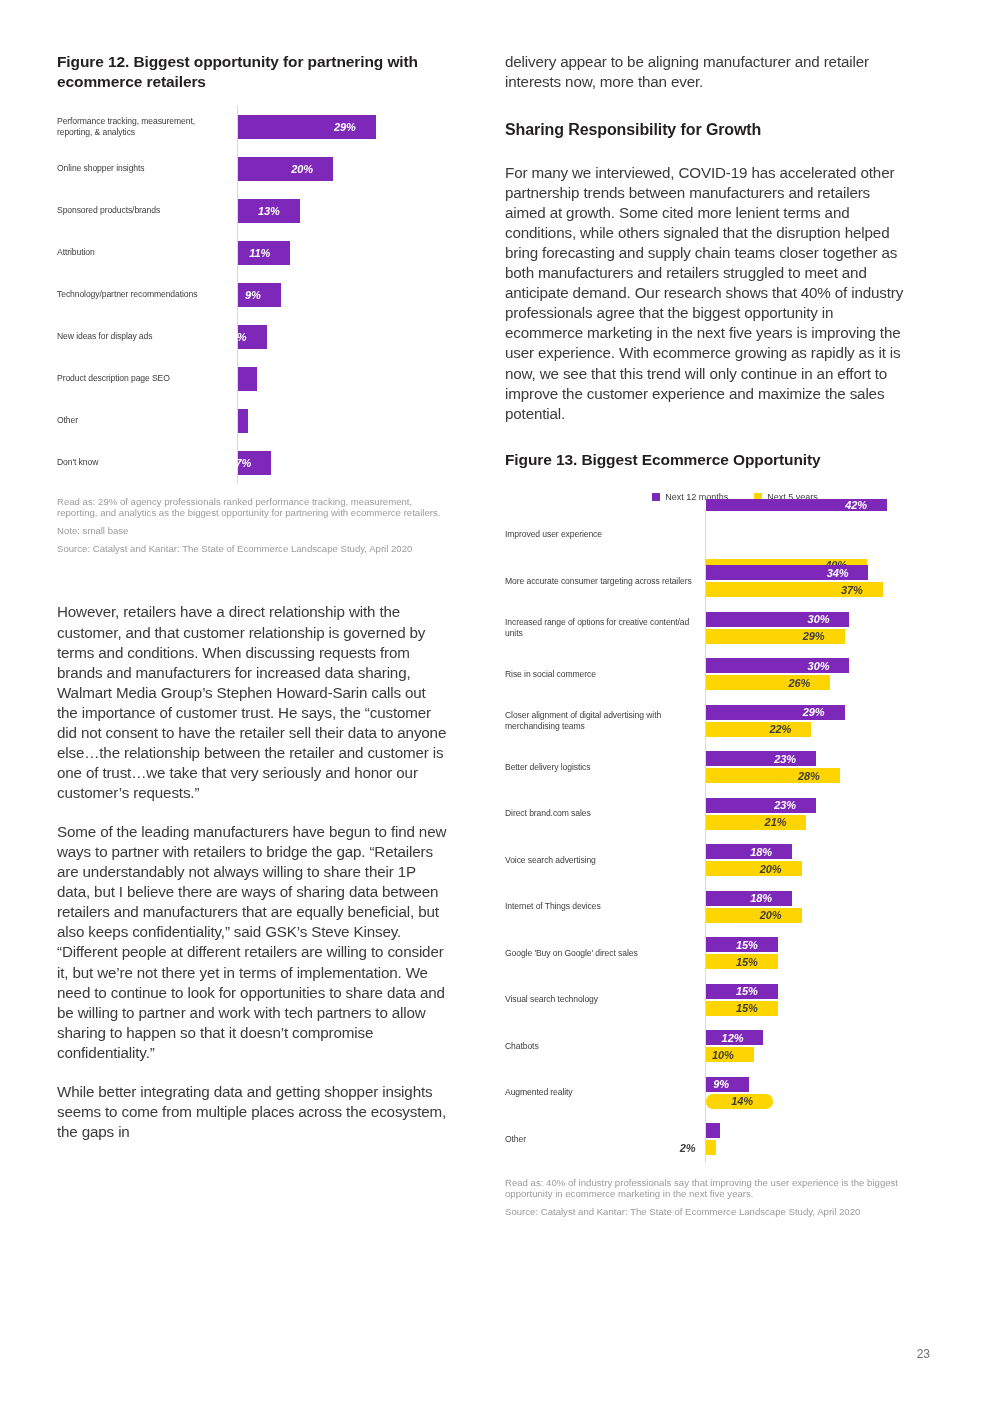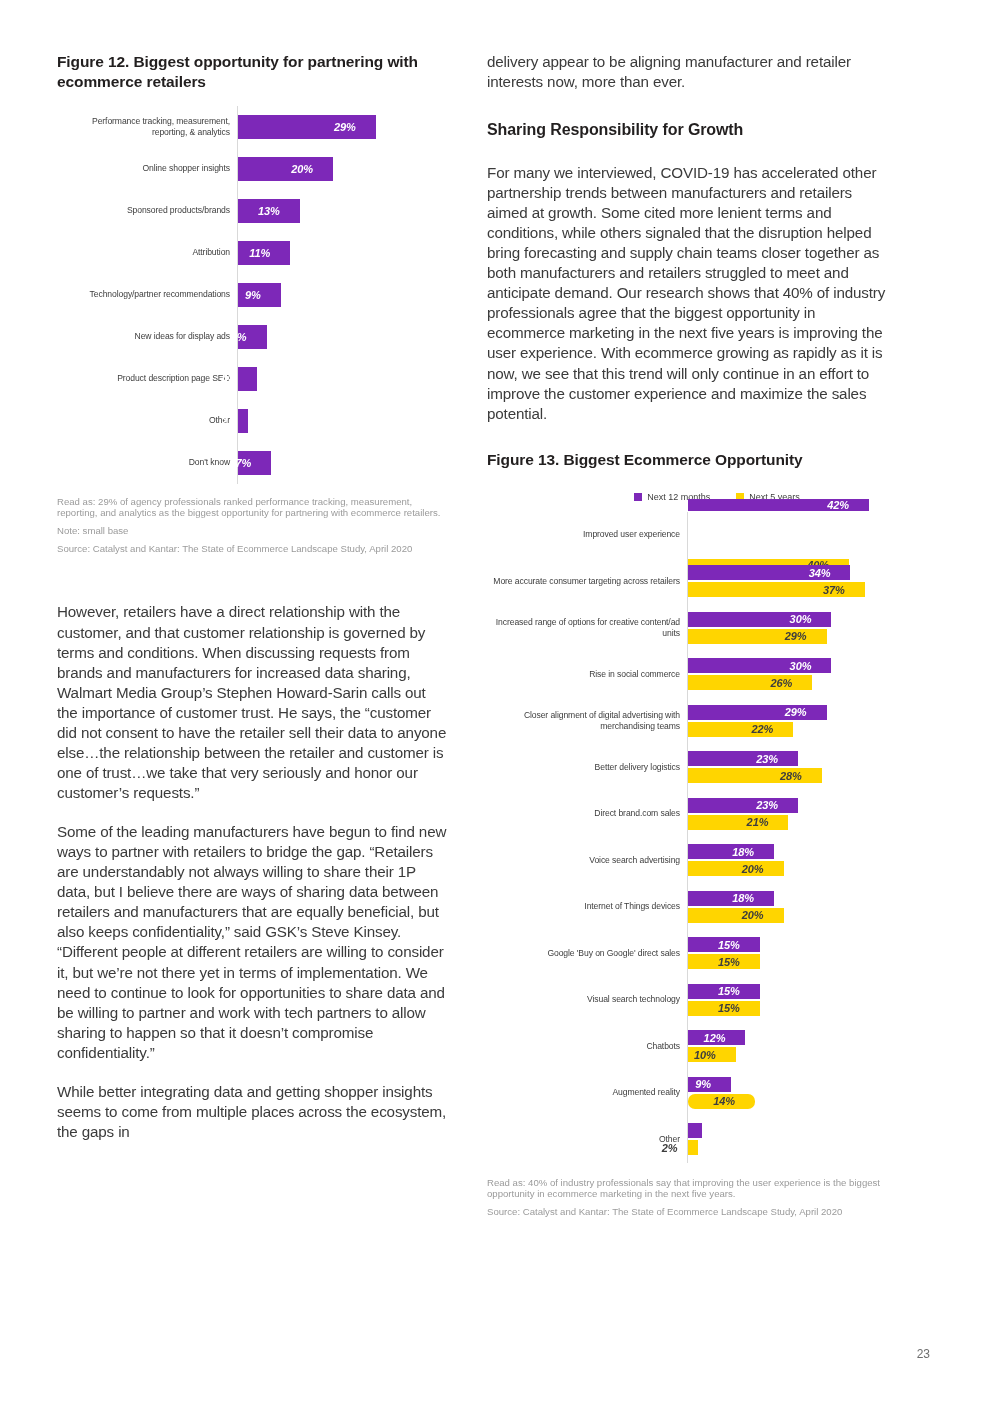--- a/index.html
+++ b/index.html
@@ -20,21 +20,21 @@
 
   
   .col-left {
     position: absolute;
     left: 57px;
     top: 52px;
     width: 390px;
   }
   .col-right {
     position: absolute;
-    left: 487px;
+    left: 505px;
     top: 52px;
     width: 400px;
   }
 
   
   .fig-title {
     font-size: 15.5px;
     font-weight: bold;
     color: #221f1f;
     line-height: 1.28;
@@ -66,21 +66,21 @@
 
   
   .chart { position: relative; }
 
   .crow {
     display: flex;
     align-items: center;
     position: relative;
   }
   .clabel {
-    text-align: right;
+    text-align: left;
     font-size: 8.6px;
     color: #3d3d3d;
     line-height: 1.25;
     padding-right: 7px;
     letter-spacing: -0.1px;
     flex: 0 0 auto;
   }
   .cbars {
     position: relative;
     flex: 1 1 auto;

